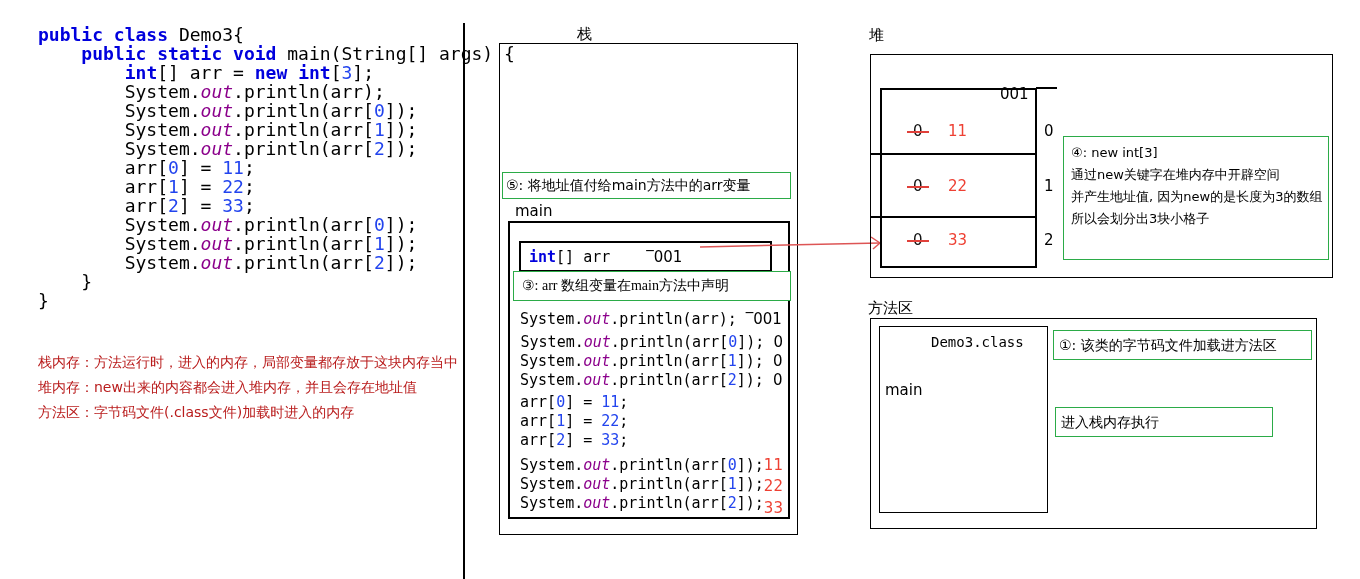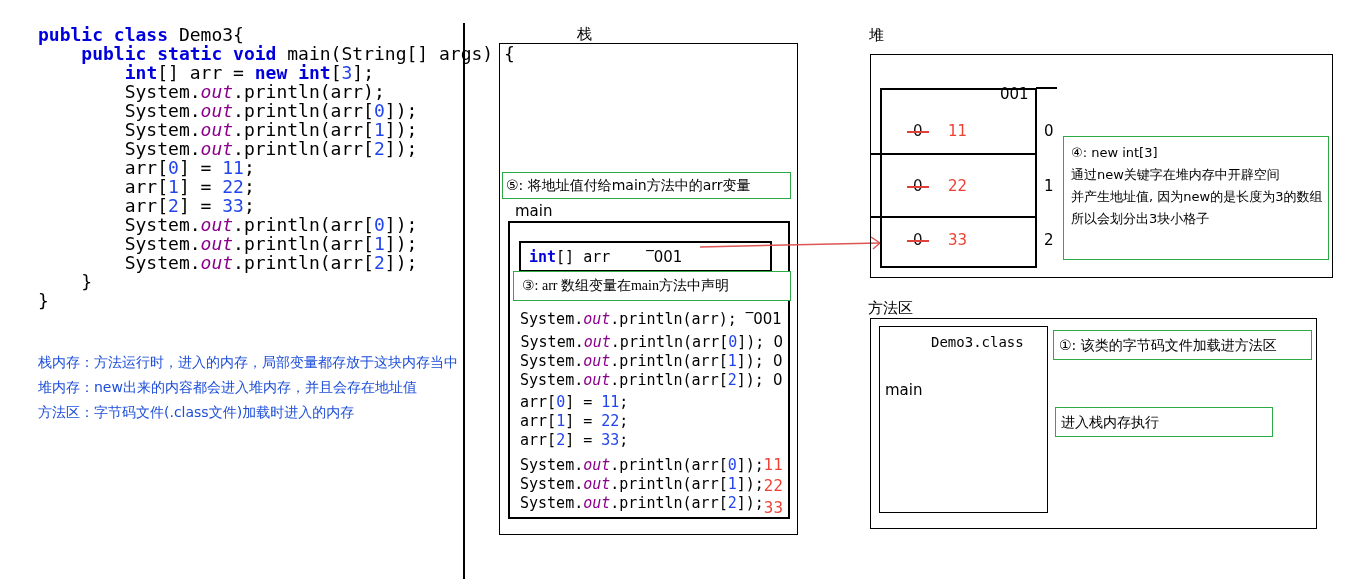--- a/index.html
+++ b/index.html
@@ -17,21 +17,21 @@
   .tok-k{color:#0000dd;font-weight:bold;}
   .tok-n{color:#2244ee;}
   .tok-o{color:#8b008b;font-weight:normal;font-style:italic;}
   .tok-a{font-family:"DejaVu Sans","Liberation Sans",sans-serif;color:#000;}
   .tok-z{font-family:"DejaVu Sans","Liberation Sans",sans-serif;color:#000;}
   .tok-r{font-family:"DejaVu Sans","Liberation Sans",sans-serif;color:#ee4033;}
   .shift1{position:relative;top:2px;}
   .shift2{position:relative;top:5px;}
   .g3{margin-top:3px;}.g4{margin-top:4px;text-align:right;}.g5{margin-top:6px;}
   #code-block{left:38px;top:25px;font-size:18px;}
-  #notes{left:38px;top:355px;font-size:14px;color:#1d4ed8;}
+  #notes{left:38px;top:355px;font-size:14px;color:#b91c1c;}
   #notes .aline{line-height:14px;margin-bottom:11px;white-space:pre;}
   #divider{left:463px;top:23px;width:2px;height:556px;background:#000;}
   
   #stack-title{left:577px;top:25px;}
   #stack-box{left:499px;top:43px;width:297px;height:490px;}
   #stack-ann5{left:502px;top:172px;width:284px;height:25px;font-size:14px;line-height:25px;padding-left:3px;white-space:nowrap;}
   #stack-main-label{left:515px;top:202px;font-size:15px;}
   #stack-frame{left:508px;top:221px;width:278px;height:294px;}
   #arr-box{left:519px;top:234px;width:241px;height:27px;display:flex;align-items:center;padding-left:8px;font-size:15px;margin-top:7px;}
   #arr-box .addr{margin-left:36px;font-size:15px;font-family:"DejaVu Sans","Liberation Sans",sans-serif;}

